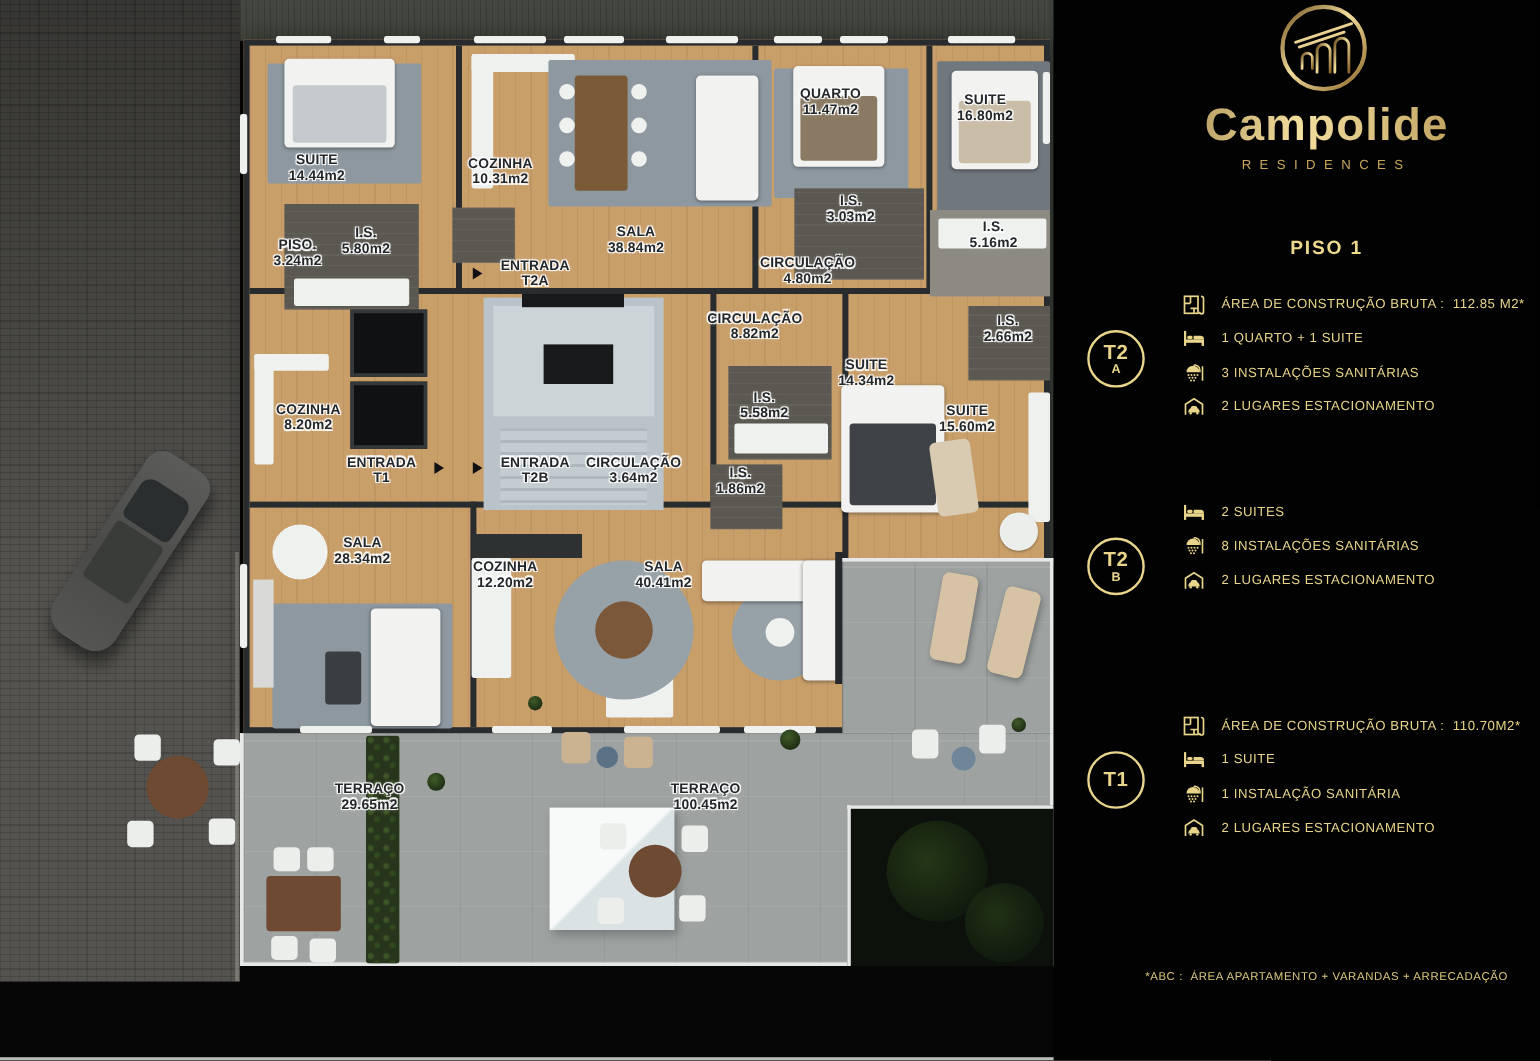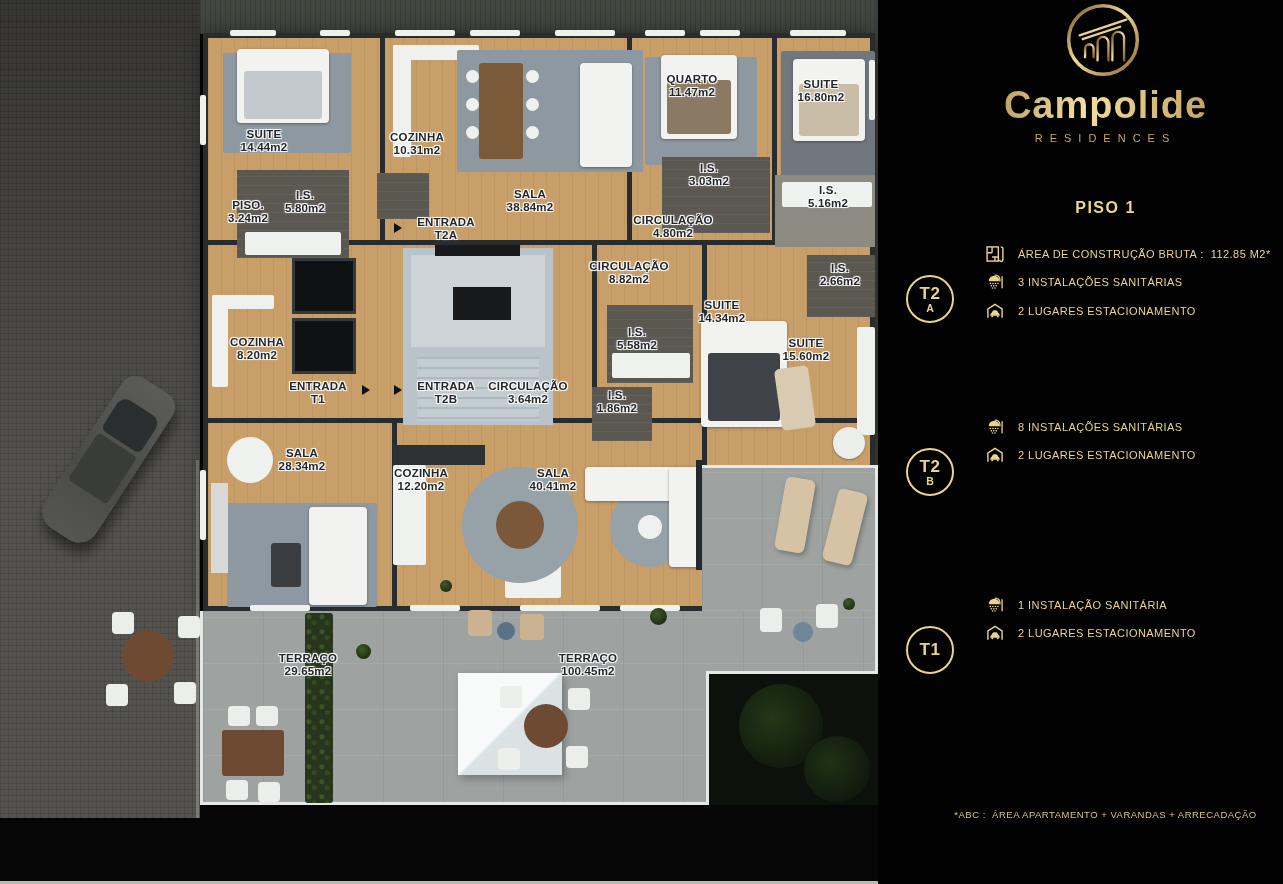--- a/index.html
+++ b/index.html
@@ -362,20 +362,30 @@
           <svg class="ic" viewBox="0 0 24 24">
               <g fill="none" stroke="#e8d58b" stroke-width="1.7">
                 <rect x="2.5" y="3.5" width="13.5" height="17"></rect>
                 <path d="M2.5 10.5h6M8.5 10.5V3.5M8.5 15.5h7.5M12 15.5V20.5"></path>
                 <path d="M19 3.5c1.8 0 2.5 1 2.5 2.2V19c0 1.4-.8 2-2 2s-2-.6-2-2"></path>
               </g>
             </svg>
           <span>ÁREA DE CONSTRUÇÃO BRUTA :&nbsp; 112.85 M2*</span>
           </li>
         <li>
+          <svg class="ic" viewBox="0 0 24 24" fill="#e8d58b">
+              <rect x="2" y="4.5" width="2.2" height="15"></rect>
+              <rect x="2" y="13" width="20" height="3.4"></rect>
+              <rect x="19.6" y="14" width="2.4" height="5.5"></rect>
+              <rect x="5.2" y="9.3" width="5.4" height="3.2" rx="1.5"></rect>
+              <path d="M11.6 9.3h6.9a3.6 3.6 0 0 1 3.5 3.7h-10.4z"></path>
+            </svg>
+          <span>1 QUARTO + 1 SUITE</span>
+          </li>
+        <li>
           <svg class="ic" viewBox="0 0 24 24">
               <path d="M4.5 11a6.5 6.5 0 0 1 13 0z" fill="#e8d58b"></path>
               <path d="M15 4.6c2.3.4 3 2.6 3 6.4M15 4.6c-1-.8-2.4-.9-3.4-.3" fill="none" stroke="#e8d58b" stroke-width="1.5"></path>
               <path d="M20.5 5v14.5" stroke="#e8d58b" stroke-width="1.6"></path>
               <g fill="#e8d58b">
                 <circle cx="6.5" cy="13.8" r="1"></circle>
                 <circle cx="9.5" cy="13.8" r="1"></circle>
                 <circle cx="12.5" cy="13.8" r="1"></circle>
                 <circle cx="15.5" cy="13.8" r="1"></circle>
                 <circle cx="7.5" cy="16.6" r="1"></circle>
@@ -401,20 +411,30 @@
       </ul>
     </section>
 
     <section class="unit" style="top:417px">
       <div class="badge">
         <span class="b1">T2</span>
         <span class="b2">B</span>
       </div>
       <ul class="rows">
         <li>
+          <svg class="ic" viewBox="0 0 24 24" fill="#e8d58b">
+              <rect x="2" y="4.5" width="2.2" height="15"></rect>
+              <rect x="2" y="13" width="20" height="3.4"></rect>
+              <rect x="19.6" y="14" width="2.4" height="5.5"></rect>
+              <rect x="5.2" y="9.3" width="5.4" height="3.2" rx="1.5"></rect>
+              <path d="M11.6 9.3h6.9a3.6 3.6 0 0 1 3.5 3.7h-10.4z"></path>
+            </svg>
+          <span>2 SUITES</span>
+          </li>
+        <li>
           <svg class="ic" viewBox="0 0 24 24">
               <path d="M4.5 11a6.5 6.5 0 0 1 13 0z" fill="#e8d58b"></path>
               <path d="M15 4.6c2.3.4 3 2.6 3 6.4M15 4.6c-1-.8-2.4-.9-3.4-.3" fill="none" stroke="#e8d58b" stroke-width="1.5"></path>
               <path d="M20.5 5v14.5" stroke="#e8d58b" stroke-width="1.6"></path>
               <g fill="#e8d58b">
                 <circle cx="6.5" cy="13.8" r="1"></circle>
                 <circle cx="9.5" cy="13.8" r="1"></circle>
                 <circle cx="12.5" cy="13.8" r="1"></circle>
                 <circle cx="15.5" cy="13.8" r="1"></circle>
                 <circle cx="7.5" cy="16.6" r="1"></circle>
@@ -441,20 +461,40 @@
     </section>
 
     <section class="unit" style="top:595px">
       <div class="badge">
         <span class="b1">T1</span>
         <span class="b2"></span>
       </div>
       <ul class="rows">
         <li>
           <svg class="ic" viewBox="0 0 24 24">
+              <g fill="none" stroke="#e8d58b" stroke-width="1.7">
+                <rect x="2.5" y="3.5" width="13.5" height="17"></rect>
+                <path d="M2.5 10.5h6M8.5 10.5V3.5M8.5 15.5h7.5M12 15.5V20.5"></path>
+                <path d="M19 3.5c1.8 0 2.5 1 2.5 2.2V19c0 1.4-.8 2-2 2s-2-.6-2-2"></path>
+              </g>
+            </svg>
+          <span>ÁREA DE CONSTRUÇÃO BRUTA :&nbsp; 110.70M2*</span>
+          </li>
+        <li>
+          <svg class="ic" viewBox="0 0 24 24" fill="#e8d58b">
+              <rect x="2" y="4.5" width="2.2" height="15"></rect>
+              <rect x="2" y="13" width="20" height="3.4"></rect>
+              <rect x="19.6" y="14" width="2.4" height="5.5"></rect>
+              <rect x="5.2" y="9.3" width="5.4" height="3.2" rx="1.5"></rect>
+              <path d="M11.6 9.3h6.9a3.6 3.6 0 0 1 3.5 3.7h-10.4z"></path>
+            </svg>
+          <span>1 SUITE</span>
+          </li>
+        <li>
+          <svg class="ic" viewBox="0 0 24 24">
               <path d="M4.5 11a6.5 6.5 0 0 1 13 0z" fill="#e8d58b"></path>
               <path d="M15 4.6c2.3.4 3 2.6 3 6.4M15 4.6c-1-.8-2.4-.9-3.4-.3" fill="none" stroke="#e8d58b" stroke-width="1.5"></path>
               <path d="M20.5 5v14.5" stroke="#e8d58b" stroke-width="1.6"></path>
               <g fill="#e8d58b">
                 <circle cx="6.5" cy="13.8" r="1"></circle>
                 <circle cx="9.5" cy="13.8" r="1"></circle>
                 <circle cx="12.5" cy="13.8" r="1"></circle>
                 <circle cx="15.5" cy="13.8" r="1"></circle>
                 <circle cx="7.5" cy="16.6" r="1"></circle>
                 <circle cx="10.5" cy="16.6" r="1"></circle>

